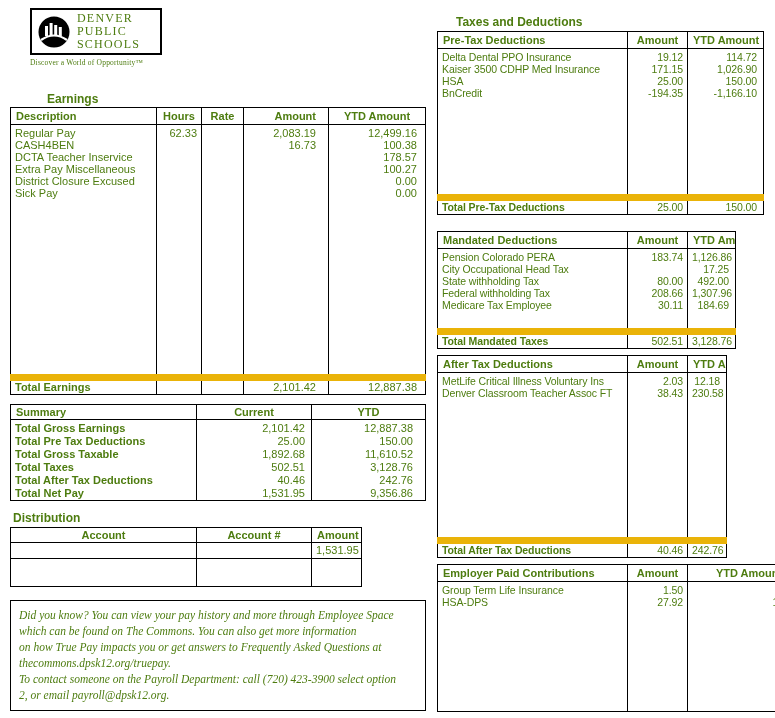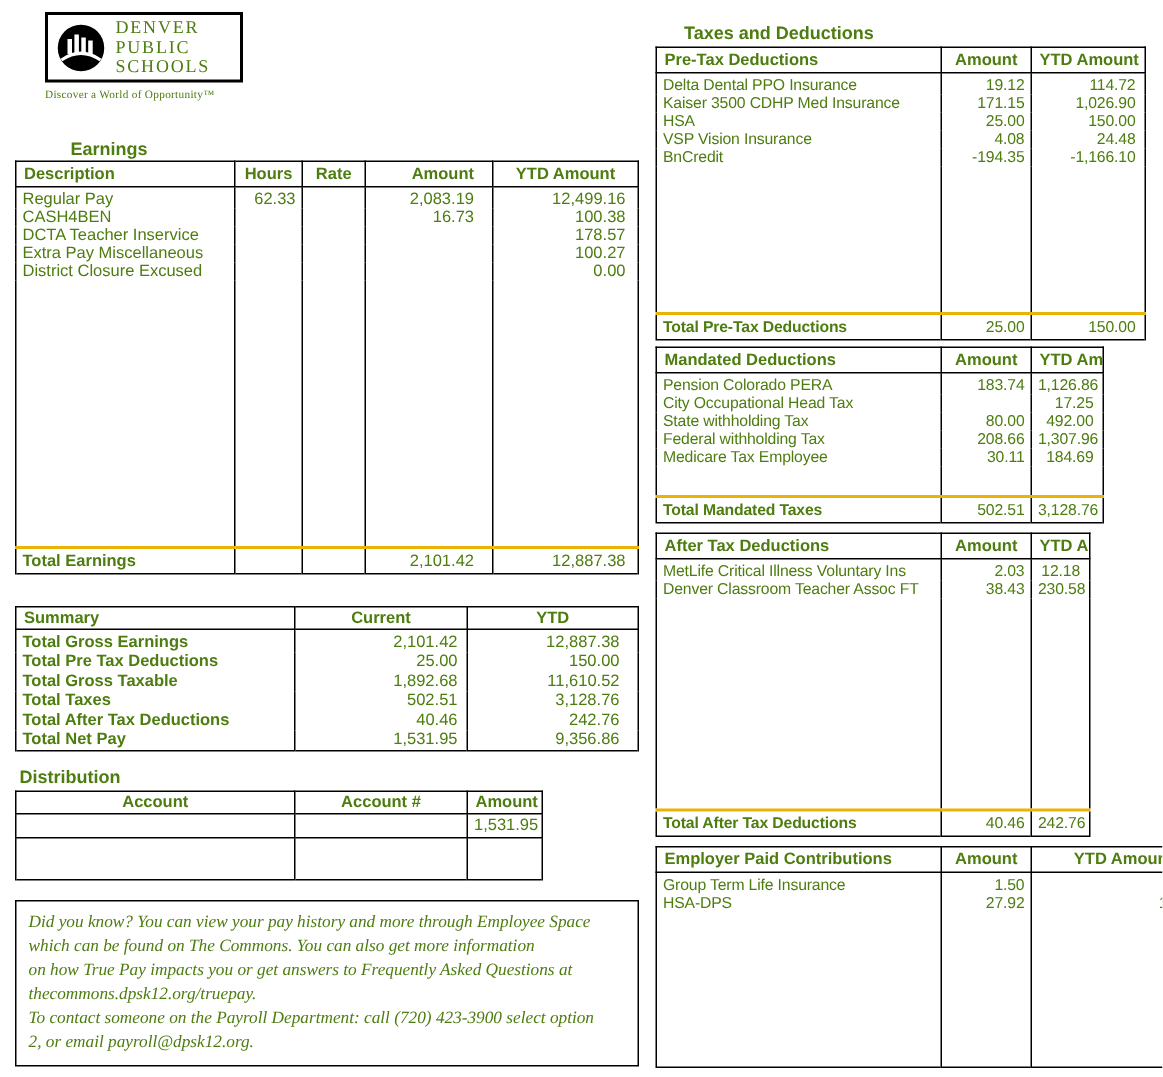--- a/index.html
+++ b/index.html
@@ -6,21 +6,21 @@
   html,body{background:#fff;}
   .page{position:relative;width:775px;height:718px;background:#fff;font-family:"Liberation Sans",sans-serif;color:#4d7c0f;overflow:hidden;}
   .abs{position:absolute;}
   .sec-title{font-size:12px;font-weight:bold;}
 
   table{border-collapse:collapse;table-layout:fixed;width:100%;}
   .pt{border:1px solid #000;}
   .pt th{border:1px solid #000;font-weight:bold;font-size:11px;height:17px;padding:1px 5px;vertical-align:middle;white-space:nowrap;overflow:hidden;}
   .pt td{border-left:1px solid #000;border-right:1px solid #000;font-size:11px;line-height:12px;padding:0 4px;vertical-align:top;white-space:nowrap;overflow:hidden;}
   .pt tr.first td{padding-top:2px;}
-  .pt tr.total td{border-top:2px solid #eab308;height:17px;vertical-align:middle;}
+  .pt tr.total td{border-top:7px solid #eab308;height:17px;vertical-align:middle;}
   .pt tr.rule td{border-bottom:1px solid #000;}
   .rt td{font-size:10.5px;letter-spacing:-0.1px;}
   .sum td{line-height:13px;}
   .sum th{height:15px;}
   .dist th{height:15px;}
   .dist td{line-height:14px;}
 
   .l{text-align:left;}.c{text-align:center;}.r{text-align:right;}
   .b{font-weight:bold;}
   .pr12{padding-right:12px !important;}
@@ -118,20 +118,27 @@
           <td class="r pr12"></td>
           <td class="r pr8">100.27</td>
         </tr>
         <tr>
           <td class="l">District Closure Excused</td>
           <td class="r"></td>
           <td class="r"></td>
           <td class="r pr12"></td>
           <td class="r pr8">0.00</td>
         </tr>
+        <tr>
+          <td class="l">Sick Pay</td>
+          <td class="r"></td>
+          <td class="r"></td>
+          <td class="r pr12"></td>
+          <td class="r pr8">0.00</td>
+        </tr>
         <tr style="height:178px">
           <td></td>
             <td></td>
             <td></td>
             <td></td>
             <td></td>
         </tr>
         <tr class="total">
           <td class="l b">Total Earnings</td>
           <td></td>
@@ -257,25 +264,20 @@
           <td class="l">Kaiser 3500 CDHP Med Insurance</td>
           <td class="r">171.15</td>
           <td class="r pr6">1,026.90</td>
         </tr>
         <tr>
           <td class="l">HSA</td>
           <td class="r">25.00</td>
           <td class="r pr6">150.00</td>
         </tr>
         <tr>
-          <td class="l">VSP Vision Insurance</td>
-          <td class="r">4.08</td>
-          <td class="r pr6">24.48</td>
-        </tr>
-        <tr>
           <td class="l">BnCredit</td>
           <td class="r">-194.35</td>
           <td class="r pr6">-1,166.10</td>
         </tr>
         <tr style="height:98px">
           <td></td>
             <td></td>
             <td></td>
         </tr>
         <tr class="total">

